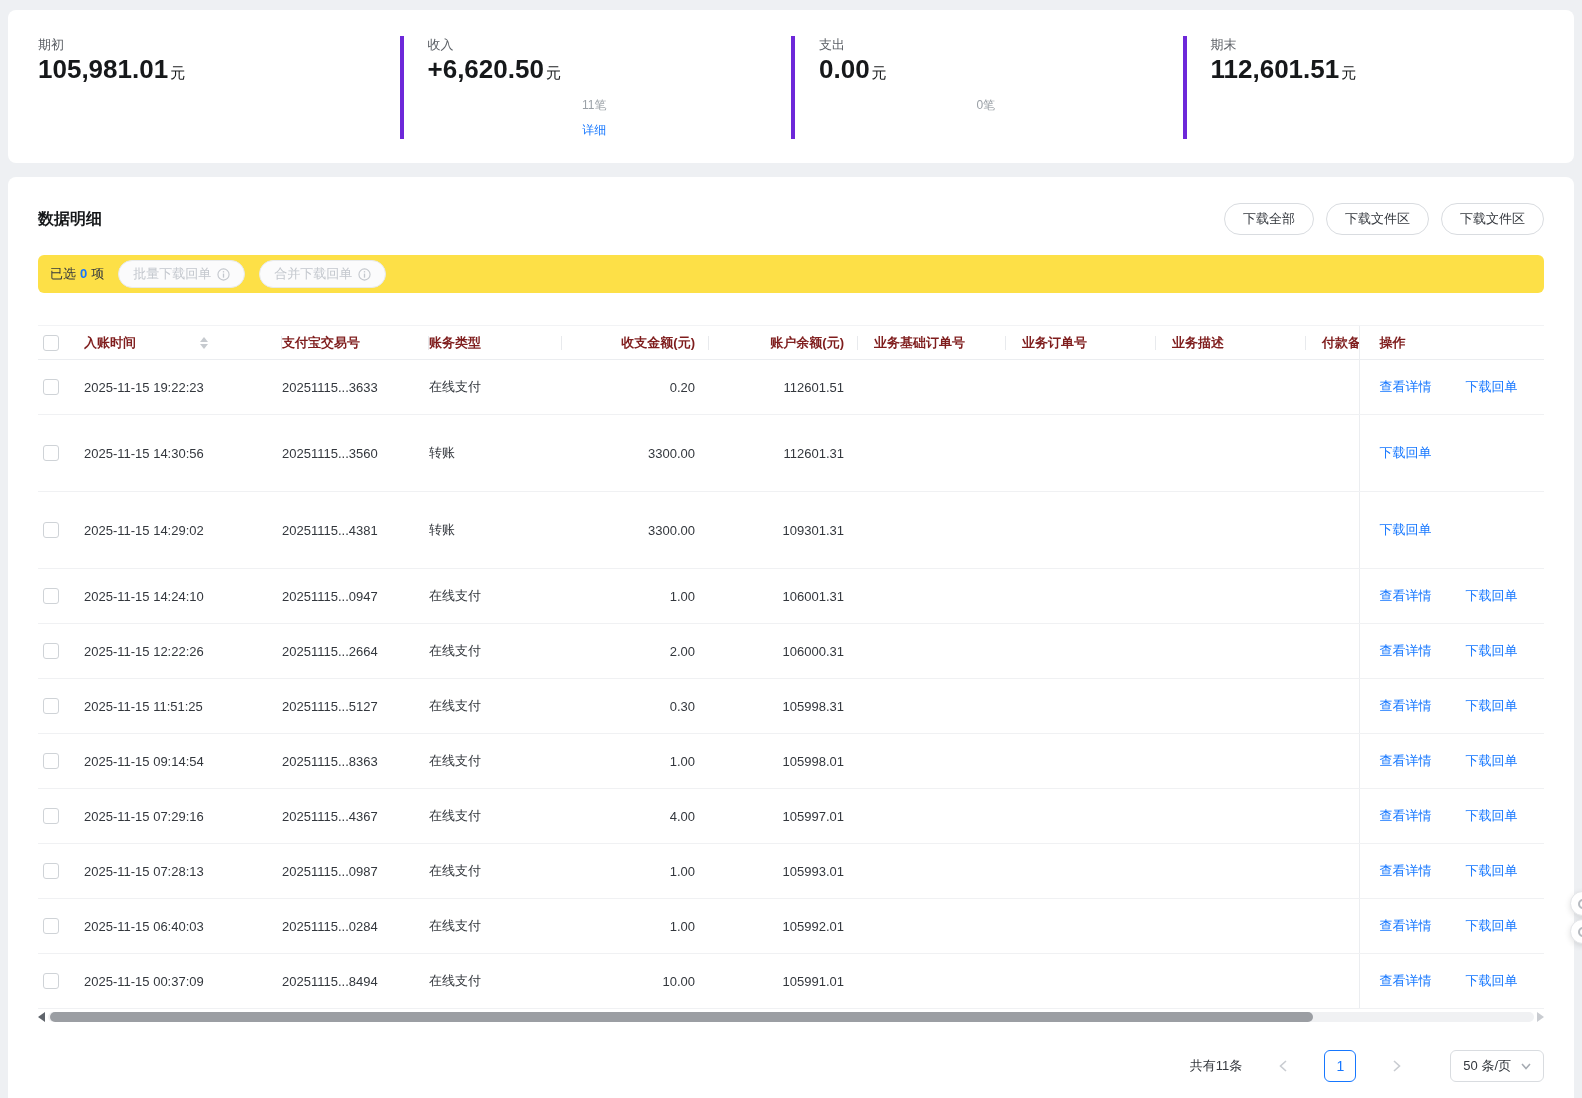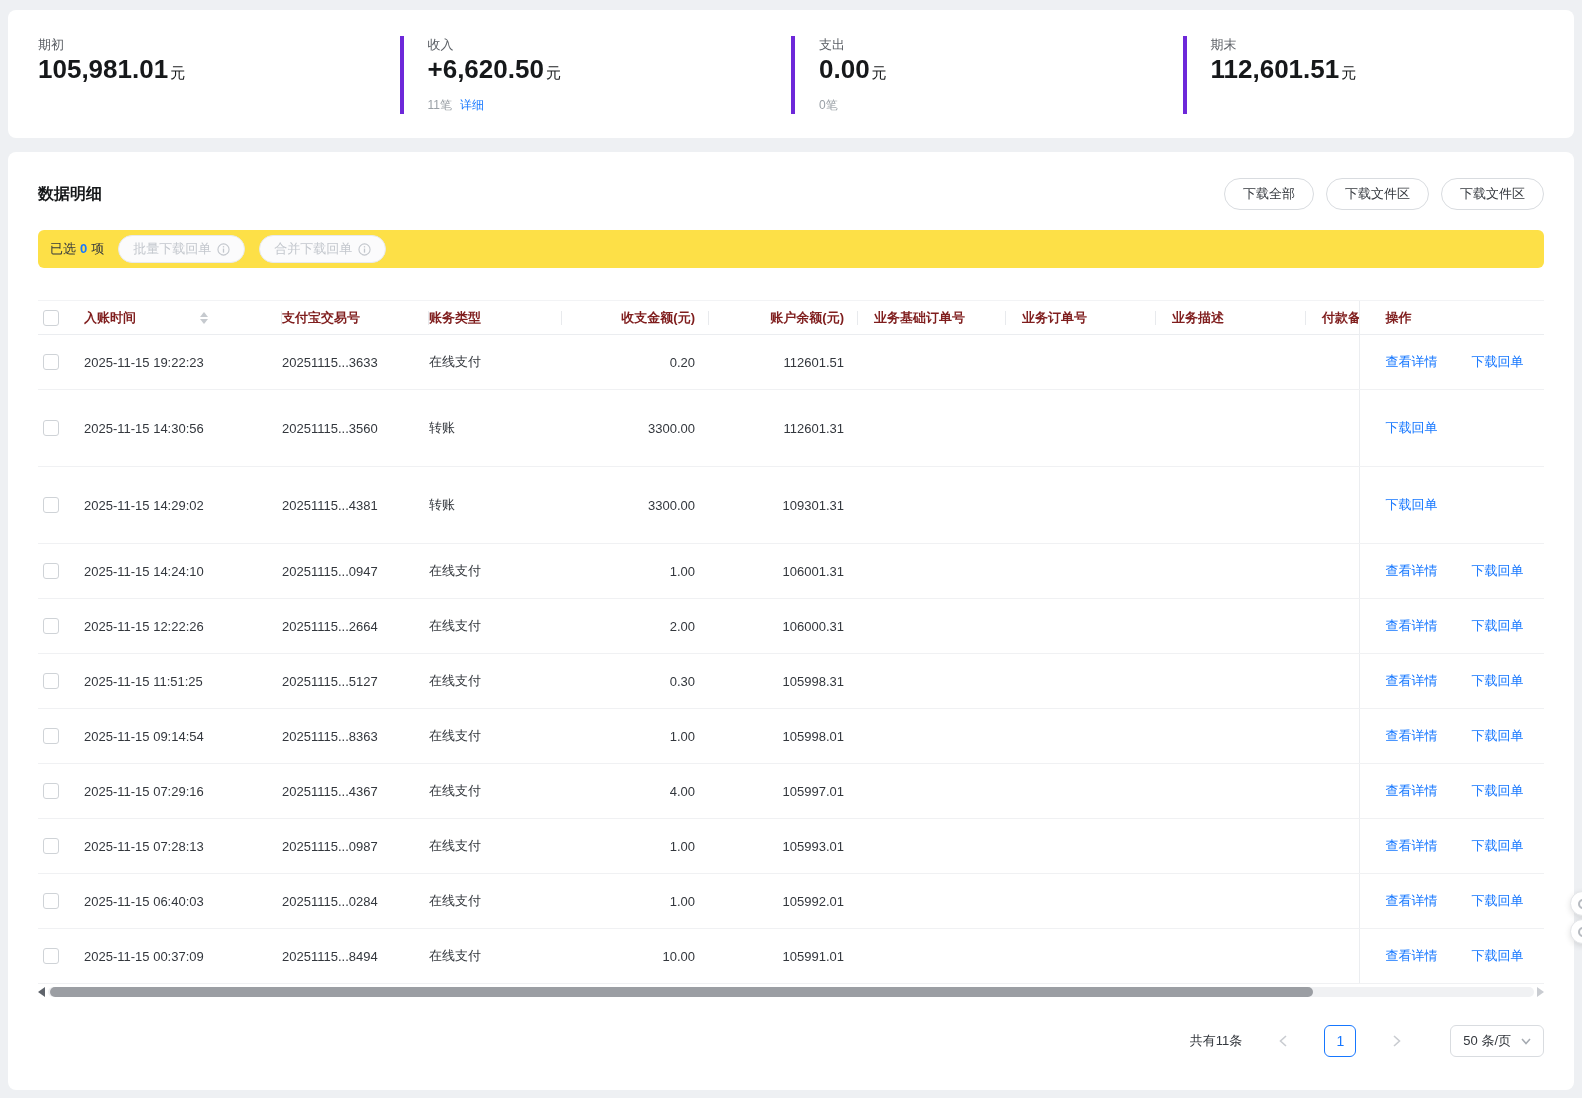--- a/index.html
+++ b/index.html
@@ -15,21 +15,21 @@
   .page { padding: 10px 8px 8px; display: flex; flex-direction: column; gap: 14px; height: 100%; }
   .card { background: #fff; border-radius: 8px; }
 
   
   .summary { display: flex; padding: 26px 0 24px; }
   .summary-item { width: 25%; padding: 0 30px; }
   .summary-item + .summary-item { border-left: 4px solid #6d28d9; padding-left: 24px; }
   .sum-label { color: #5c6066; font-size: 13px; }
   .sum-value { font-size: 26px; font-weight: 600; color: #16181a; white-space: nowrap; }
   .sum-unit { font-size: 15px; font-weight: 400; margin-left: 2px; }
-  .sum-sub { margin-top: 12px; font-size: 12px; color: #9aa0a6; display: flex; align-items: center; gap: 8px; }
+  .sum-sub { margin-top: 12px; font-size: 12px; color: #9aa0a6; display: flex; align-items: center; gap: 8px; flex-direction: column; }
   .link { color: #1677ff; cursor: pointer; text-decoration: none; }
 
   
   .main { padding: 26px 30px 26px; flex: 1; display: flex; flex-direction: column; }
   .main-header { display: flex; justify-content: space-between; align-items: center; }
   .main-title { font-size: 16px; font-weight: 700; color: #16181a; }
   .header-buttons { display: flex; gap: 12px; }
   .pill-btn {
     height: 32px; padding: 0 18px; border: 1px solid #d9dce0; border-radius: 16px;
     background: #fff; font-size: 13px; color: #33373d;
@@ -62,21 +62,21 @@
     width: 1px; height: 14px; background: #e8eaed;
   }
   td {
     border-bottom: 1px solid #f0f1f3; height: 55px; font-size: 13px; color: #33373d;
     white-space: nowrap; overflow: hidden;
   }
   tr.tall td { height: 77px; }
   .num { text-align: right; padding-right: 14px; }
   .col-check { padding-left: 5px; }
   .col-base, .col-order, .col-desc, .col-payer { padding-left: 16px; }
-  .col-action { border-left: 1px solid #ebedf0 !important; padding-left: 26px; }
+  .col-action { border-left: 1px solid #ebedf0 !important; padding-left: 20px; }
   .actions { display: flex; gap: 34px; }
   .checkbox {
     display: inline-block; width: 16px; height: 16px;
     border: 1px solid #cfd3d7; border-radius: 3px; background: #fff;
     vertical-align: middle; cursor: pointer;
   }
   .th-flex { display: flex; align-items: center; }
   .sorter { display: inline-flex; flex-direction: column; gap: 2px; margin-left: 64px; cursor: pointer; }
   .caret-up { width: 0; height: 0; border-left: 4px solid transparent; border-right: 4px solid transparent; border-bottom: 5px solid #c6cacf; }
   .caret-down { width: 0; height: 0; border-left: 4px solid transparent; border-right: 4px solid transparent; border-top: 5px solid #c6cacf; }

